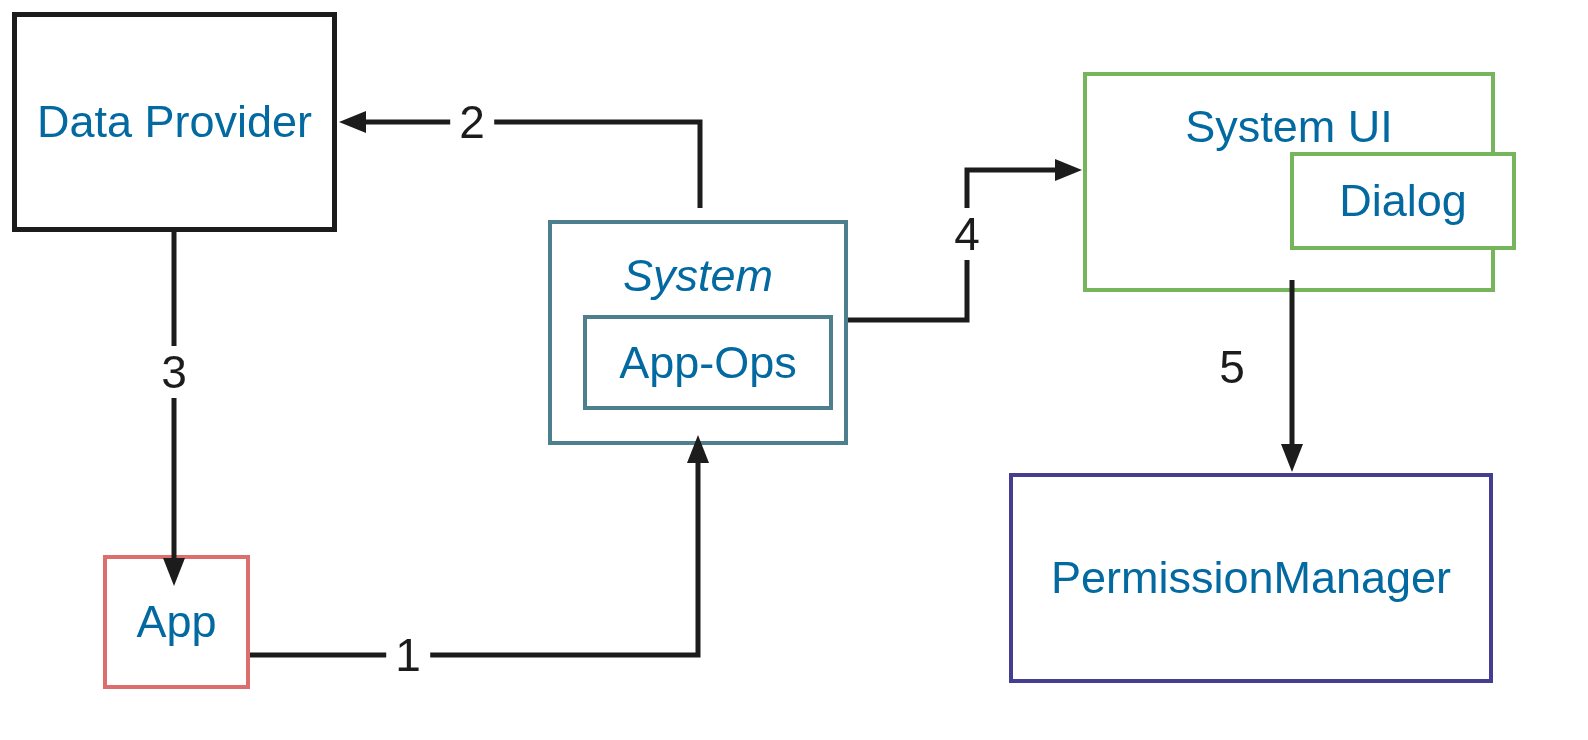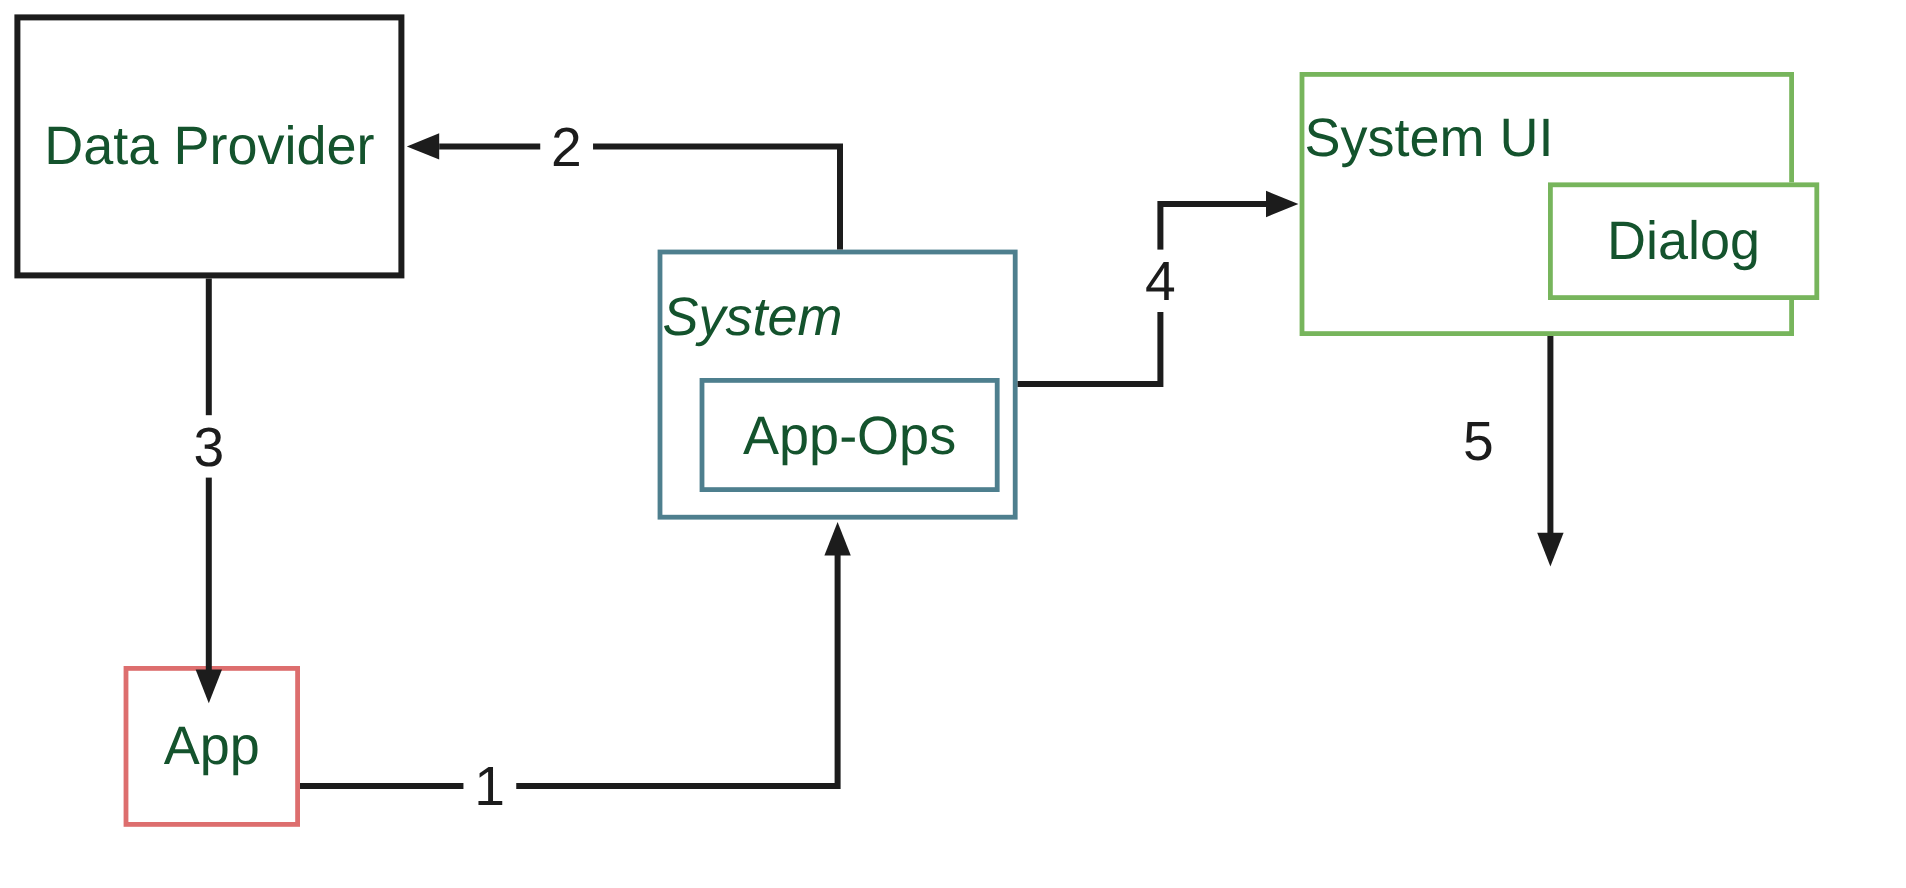--- a/index.html
+++ b/index.html
@@ -17,31 +17,33 @@
     color: #1c1c1c;
   }
   .box {
     position: absolute;
     box-sizing: border-box;
     background: #ffffff;
   }
   .box .label {
     font-size: 45px;
     line-height: 52px;
-    color: #14532d;
+    color: #0369a1;
     white-space: nowrap;
   }
   .centered {
     display: flex;
     align-items: center;
     justify-content: center;
   }
   .top-labeled {
     display: flex;
     align-items: flex-start;
+    justify-content: center;
+    margin-top: 12px;
   }
   
   .data-provider { left: 12px;   top: 12px;  width: 325px; height: 220px; border: 5px solid #1c1c1c; }
   .app           { left: 103px;  top: 555px; width: 147px; height: 134px; border: 4px solid #dd6e6e; justify-content: center; }
   .system        { left: 548px;  top: 208px; width: 300px; height: 225px; border: 4px solid #4e7f8e; }
   .app-ops       { left: 570px;  top: 315px; width: 250px; height: 95px;  border: 4px solid #4e7f8e; margin-left: 13px; }
   .system-ui     { left: 1083px; top: 60px;  width: 412px; height: 220px; border: 4px solid #77b55c; }
   .dialog        { left: 1290px; top: 152px; width: 226px; height: 98px;  border: 4px solid #77b55c; }
   .permission-manager { left: 1009px; top: 473px; width: 484px; height: 210px; border: 4px solid #443d92; }
   .system .label     { margin-top: 26px; font-style: italic; }
@@ -100,20 +102,23 @@
   </div>
 
   <div class="box dialog centered">
     <span class="label">Dialog</span>
   </div>
 
   <div class="box app centered">
     <span class="label">App</span>
   </div>
 
+  <div class="box permission-manager centered">
+    <span class="label">PermissionManager</span>
+  </div>
 
   <svg class="arrows" viewBox="0 0 1588 740" xmlns="http://www.w3.org/2000/svg">
 
     <g>
       <polyline points="250,655 698,655 698,461"></polyline>
       <polygon points="698,435 687,463 709,463"></polygon>
     </g>
 
     <g>
       <polyline points="700,208 700,122 366,122"></polyline>

